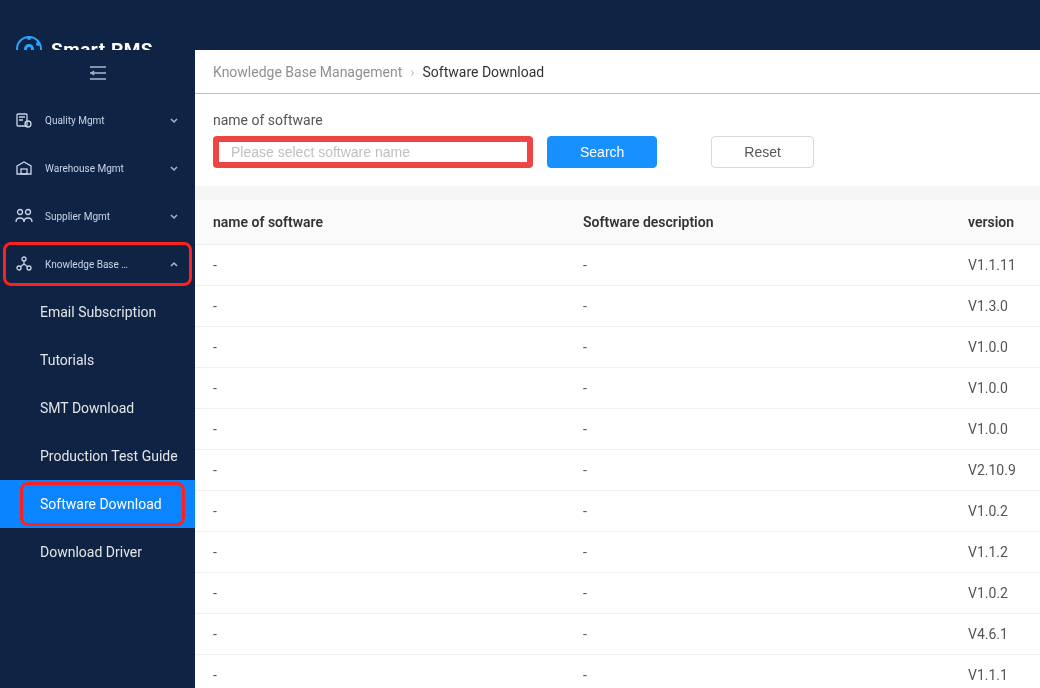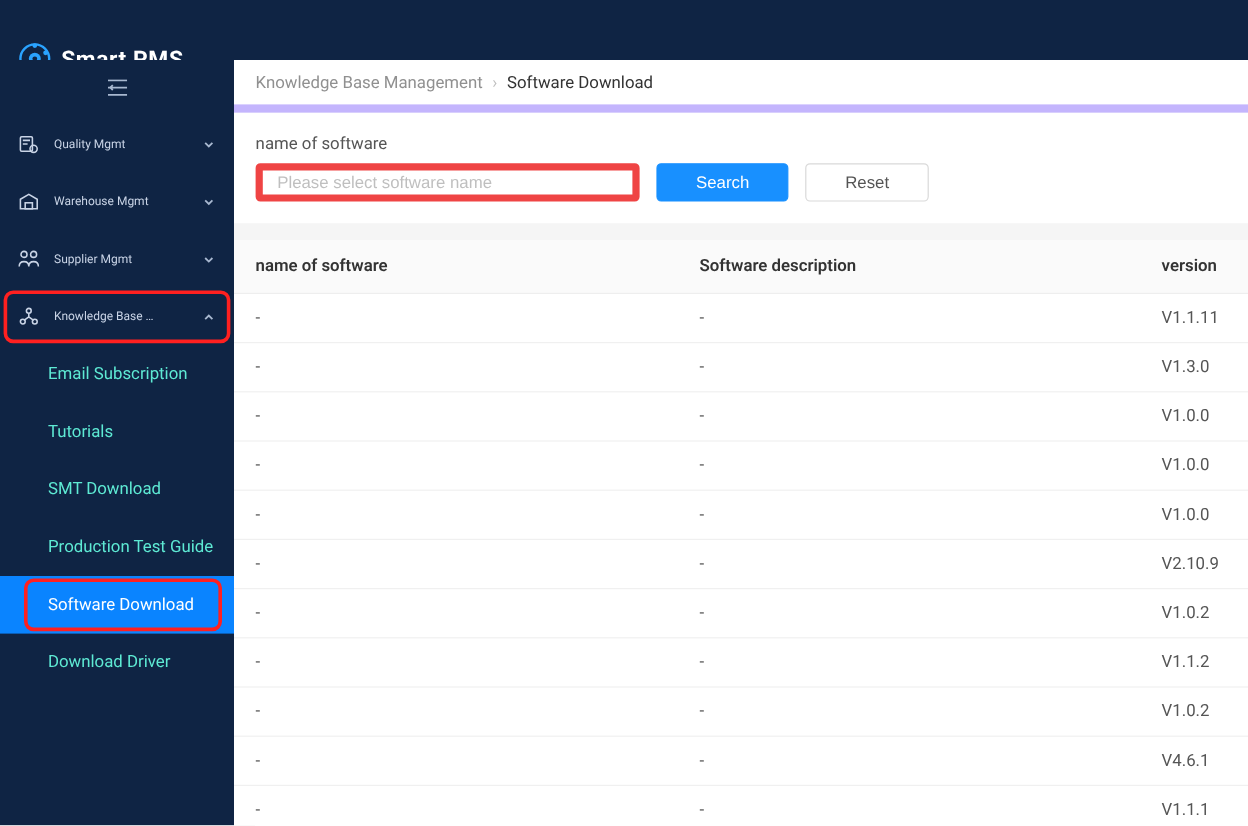--- a/index.html
+++ b/index.html
@@ -15,37 +15,37 @@
     .body { flex: 1; display: flex; overflow: hidden; }
     
     .sidebar { width: 195px; background: #0f2444; overflow-y: auto; display: flex; flex-direction: column; }
     .sidebar-toggle { height: 46px; display: flex; align-items: center; justify-content: center; color: #a8b8d0; cursor: pointer; }
     .sidebar-item { height: 48px; display: flex; align-items: center; padding: 0 15px; color: #c9d4e6; font-size: 10px; cursor: pointer; gap: 12px; }
     .sidebar-item.highlighted-red { position: relative; }
     .sidebar-item.highlighted-red::after { content: ''; position: absolute; inset: 2px 3px; border: 3px solid #ff2020; border-radius: 8px; pointer-events: none; }
     .sidebar-item-icon { width: 18px; height: 18px; flex-shrink: 0; display: flex; align-items: center; justify-content: center; }
     .sidebar-item-label { flex: 1; white-space: nowrap; overflow: hidden; text-overflow: ellipsis; }
     .sidebar-item-chevron { width: 12px; height: 12px; flex-shrink: 0; }
-    .sidebar-subitem { height: 48px; display: flex; align-items: center; padding-left: 40px; color: #5eead4; font-size: 14px; cursor: pointer; position: relative; }
+    .sidebar-subitem { height: 48px; display: flex; align-items: center; padding-left: 40px; color: #e5e5e5; font-size: 14px; cursor: pointer; position: relative; }
     .sidebar-subitem.active { background: #0a84ff; color: #fff; }
     .sidebar-subitem.highlighted-red::after { content: ''; position: absolute; inset: 2px 10px 2px 20px; border: 3px solid #ff2020; border-radius: 8px; pointer-events: none; }
     
     .main { flex: 1; background: #fff; display: flex; flex-direction: column; overflow: hidden; }
-    .breadcrumb { height: 44px; display: flex; align-items: center; padding: 0 18px; font-size: 14px; color: #909090; border-bottom: 7px solid #c4b5fd; }
+    .breadcrumb { height: 44px; display: flex; align-items: center; padding: 0 18px; font-size: 14px; color: #909090; border-bottom: 1px solid #c4b5fd; }
     .breadcrumb-sep { margin: 0 8px; color: #c0c0c0; }
     .breadcrumb-current { color: #333; }
     
     .filters { padding: 18px; background: #fff; border-bottom: 14px solid #f5f5f5; }
     .filter-label { font-size: 14px; color: #555; margin-bottom: 8px; }
     .filter-row { display: flex; gap: 14px; align-items: center; }
     .filter-input { width: 320px; height: 32px; border: 6px solid #ef4444; border-radius: 4px; padding: 0 12px; font-size: 14px; color: #333; }
     .filter-input::placeholder { color: #bfbfbf; }
     .btn { height: 32px; border-radius: 4px; padding: 0 32px; font-size: 14px; cursor: pointer; border: 1px solid transparent; }
     .btn-primary { background: #1890ff; border-color: #1890ff; color: #fff; }
-    .btn-default { background: #fff; border-color: #d9d9d9; color: #555; }
+    .btn-default { background: #fff; border-color: #d9d9d9; color: #555; margin-left: 40px; }
     
     .table-wrap { flex: 1; overflow-y: auto; }
     table { width: 100%; border-collapse: collapse; }
     th { background: #fafafa; text-align: left; font-weight: 600; font-size: 14px; color: #333; padding: 14px 18px; border-bottom: 1px solid #eee; }
     td { font-size: 14px; color: #555; padding: 12px 18px; border-bottom: 1px solid #f0f0f0; }
     th:first-child, td:first-child { width: 370px; }
     th:nth-child(2), td:nth-child(2) { width: auto; }
     th:last-child, td:last-child { width: 90px; }
   </style>
 </head>

